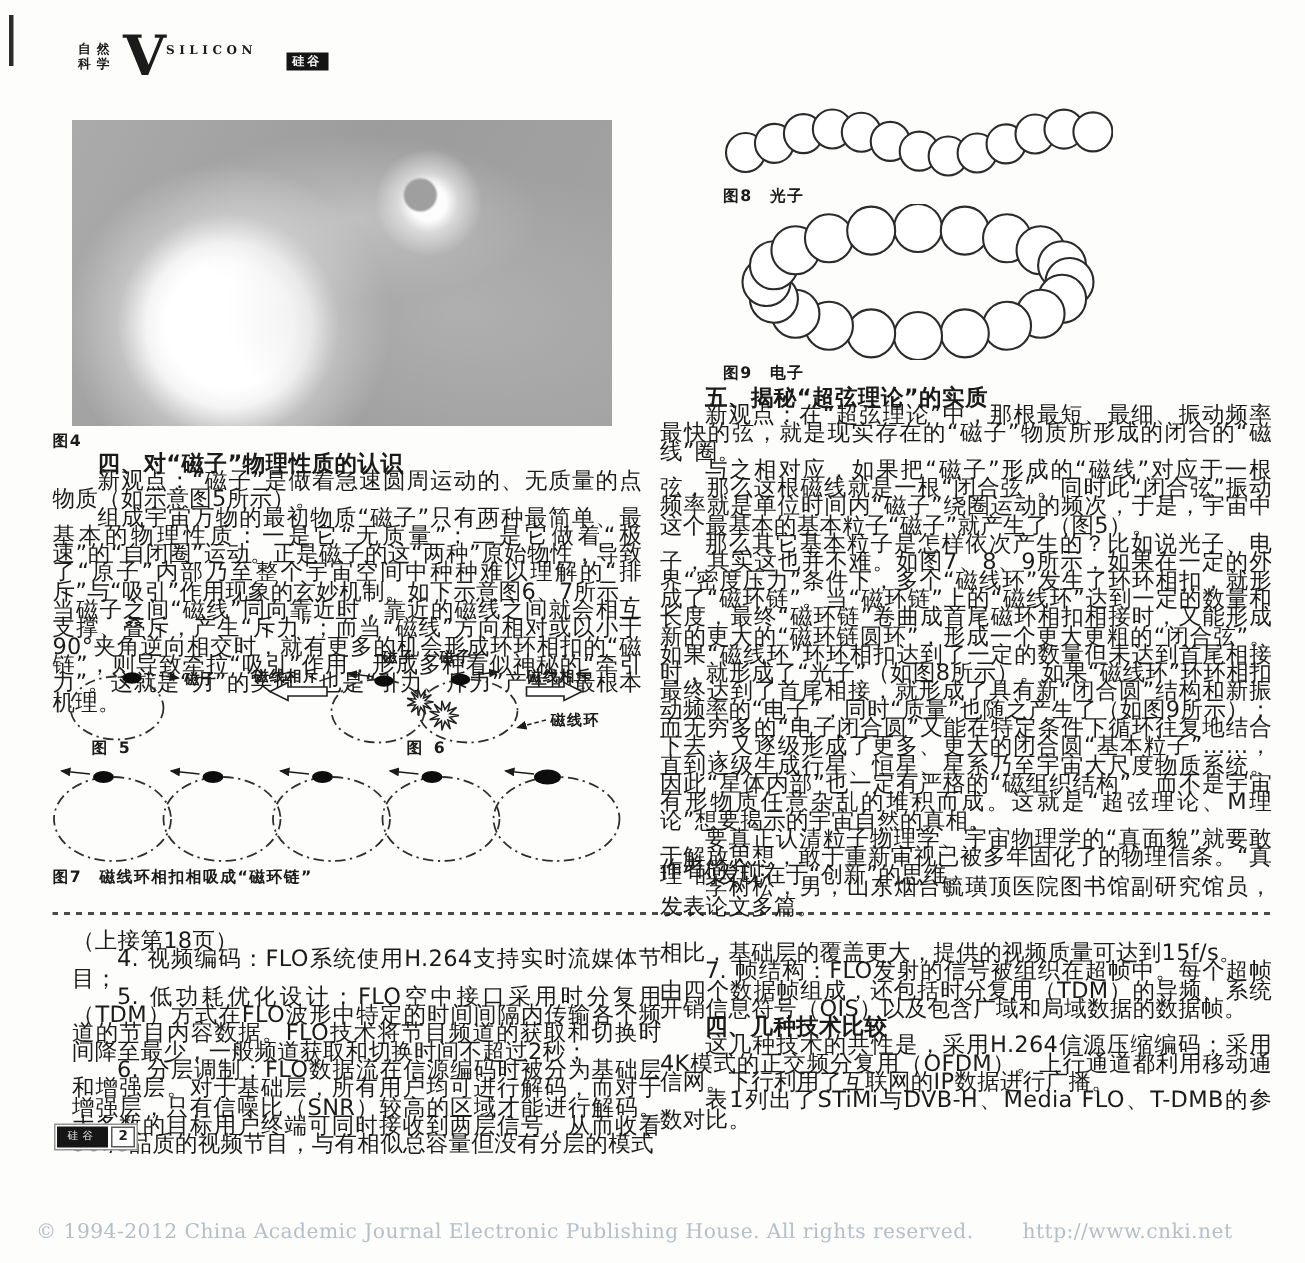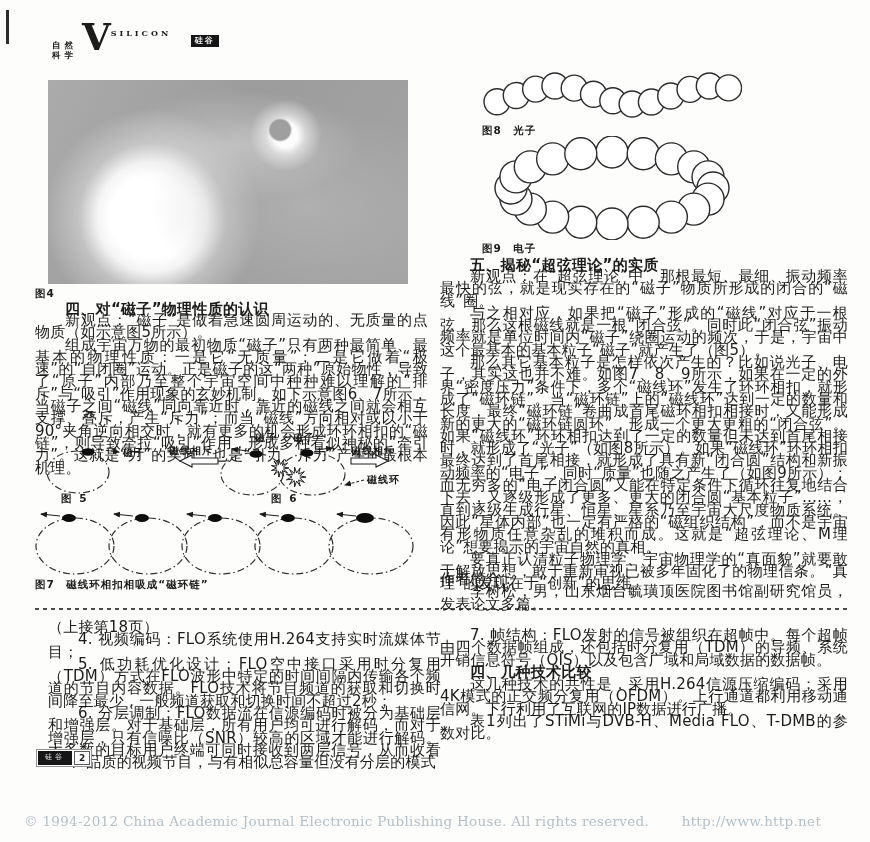--- a/index.html
+++ b/index.html
@@ -7,21 +7,21 @@
         font-family:"DejaVu Sans",sans-serif;color:#1b1b1b;}
   .txt{font-size:15px;line-height:12.3px;text-align:justify;letter-spacing:.2px;}
   .txt p{margin:0;text-indent:2em;}
   .txt p.noindent{text-indent:0;}
   .sec-head{position:absolute;font-size:15px;font-weight:bold;letter-spacing:.3px;text-indent:2em;}
   .cap{position:absolute;font-size:10.5px;font-weight:bold;text-align:left;letter-spacing:1px;}
   .abs{position:absolute;}
   
   #logo{position:absolute;left:52px;top:20px;display:flex;align-items:flex-start;}
   .logo-cn{display:flex;flex-direction:column;font-size:8.5px;font-weight:bold;line-height:10px;
-           letter-spacing:4px;margin-top:20px;}
+           letter-spacing:4px;margin-top:8px;}
   .logo-v{font-family:"DejaVu Serif",serif;font-size:37px;font-weight:bold;line-height:30px;margin:2px 0 0 5px;}
   .logo-right{display:flex;flex-direction:column;margin-top:8px;}
   .logo-silicon{font-family:"DejaVu Serif",serif;font-size:8px;font-weight:bold;letter-spacing:3px;}
   .logo-alley{font-family:"DejaVu Serif",serif;font-size:16px;font-weight:bold;letter-spacing:2.5px;line-height:13px;margin-top:44px;}
   .logo-badge{margin:15px 0 0 9px;background:#151515;color:#f2f2f2;font-size:8px;font-weight:bold;
               padding:1px 4px;letter-spacing:2px;line-height:10px;}
   #corner-tick{position:absolute;left:6px;top:10px;width:3px;height:34px;background:#2c2c2c;}
   
   #photo{position:absolute;left:48px;top:80px;width:360px;height:204px;
     background:
@@ -193,24 +193,25 @@
     <p>那么其它基本粒子是怎样依次产生的？比如说光子、电子，其实这也并不难。如图7、8、9所示，如果在一定的外界“密度压力”条件下，多个“磁线环”发生了环环相扣，就形成了“磁环链”。当“磁环链”上的“磁线环”达到一定的数量和长度，最终“磁环链”卷曲成首尾磁环相扣相接时，又能形成新的更大的“磁环链圆环”，形成一个更大更粗的“闭合弦”。如果“磁线环”环环相扣达到了一定的数量但未达到首尾相接时，就形成了“光子”（如图8所示）。如果“磁线环”环环相扣最终达到了首尾相接，就形成了具有新“闭合圆”结构和新振动频率的“电子”，同时“质量”也随之产生了（如图9所示）；而无穷多的“电子闭合圆”又能在特定条件下循环往复地结合下去，又逐级形成了更多、更大的闭合圆“基本粒子”……，直到逐级生成行星、恒星、星系乃至宇宙大尺度物质系统。因此“星体内部”也一定有严格的“磁组织结构”，而不是宇宙有形物质任意杂乱的堆积而成。这就是“超弦理论、M理论”想要揭示的宇宙自然的真相。</p>
     <p>要真正认清粒子物理学、宇宙物理学的“真面貌”就要敢于解放思想，敢于重新审视已被多年固化了的物理信条。“真理”的发现在于“创新”的思维。</p>
   </div>
 
   <div class="txt abs" style="left:440px;top:573px;width:408px;">
     <p class="noindent">作者简介：</p>
     <p>李树松，男，山东烟台毓璜顶医院图书馆副研究馆员，发表论文多篇。</p>
   </div>
 
   <div class="txt abs" style="left:440px;top:629px;width:408px;">
+    <p class="noindent">相比，基础层的覆盖更大，提供的视频质量可达到15f/s。</p>
     <p>7. 帧结构：FLO发射的信号被组织在超帧中。每个超帧由四个数据帧组成，还包括时分复用（TDM）的导频、系统开销信息符号（OIS）以及包含广域和局域数据的数据帧。</p>
     <p style="font-weight:bold;">四、几种技术比较</p>
     <p>这几种技术的共性是，采用H.264信源压缩编码；采用4K模式的正交频分复用（OFDM）。上行通道都利用移动通信网。下行利用了互联网的IP数据进行广播。</p>
     <p>表1列出了STiMi与DVB-H、Media FLO、T-DMB的参数对比。</p>
   </div>
 
   <div id="footer">
     <span>© 1994-2012 China Academic Journal Electronic Publishing House. All rights reserved.</span>
-    <span class="url">http://www.http.net</span>
+    <span class="url">http://www.cnki.net</span>
   </div>
 
 </div>
 
 </body></html>

